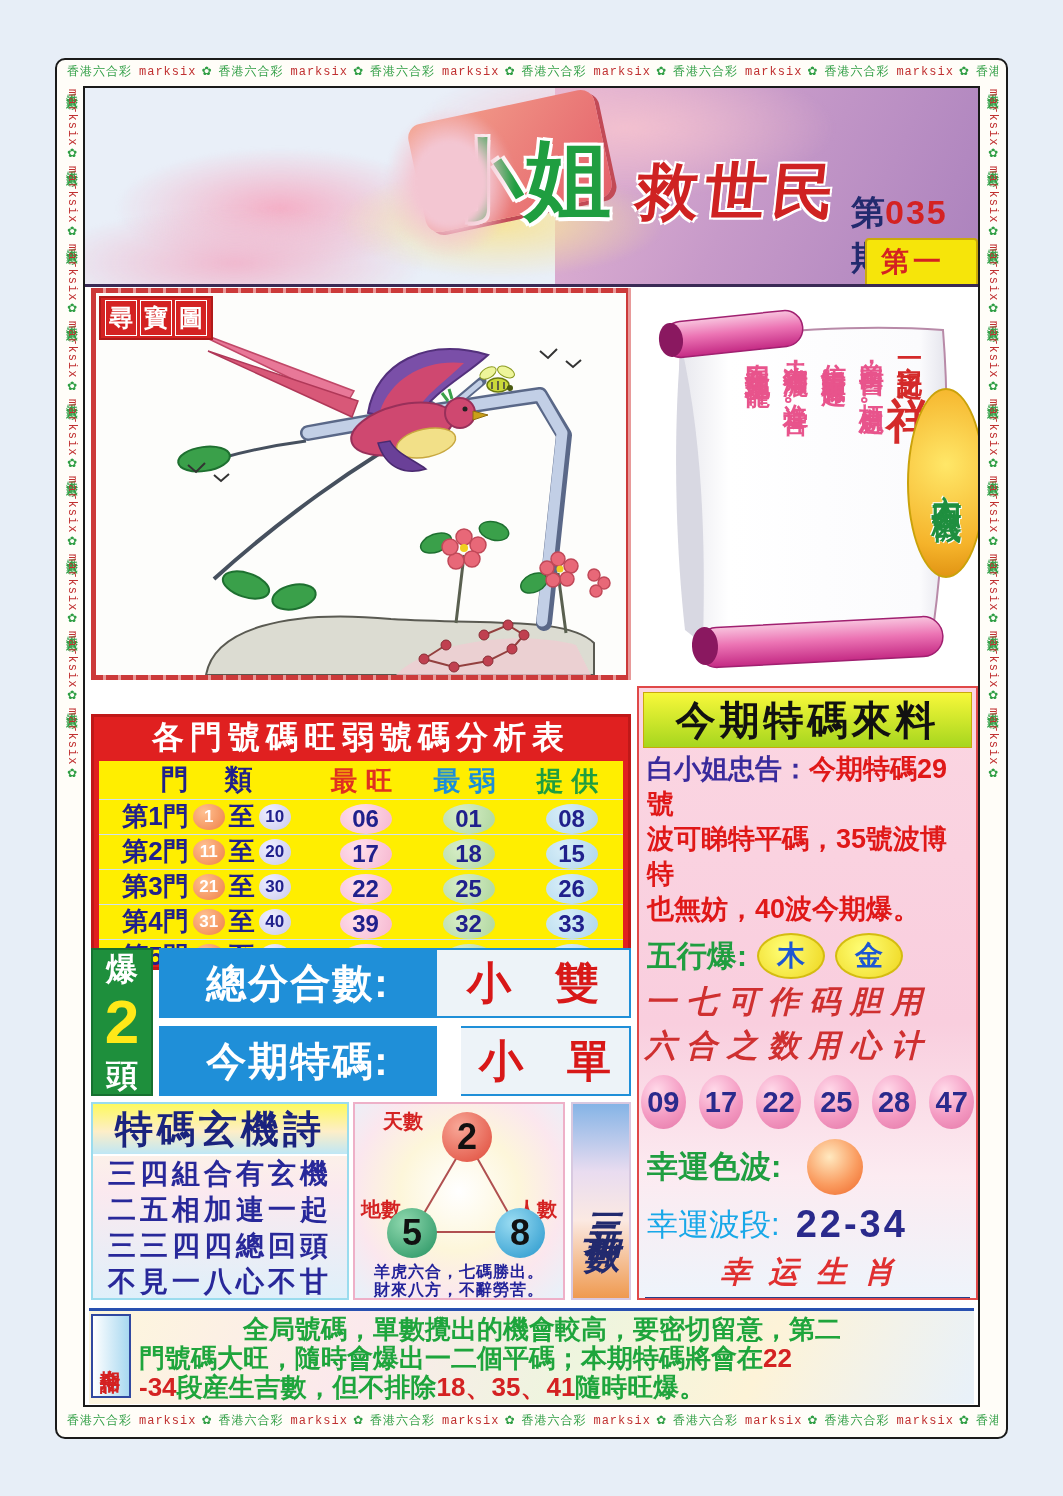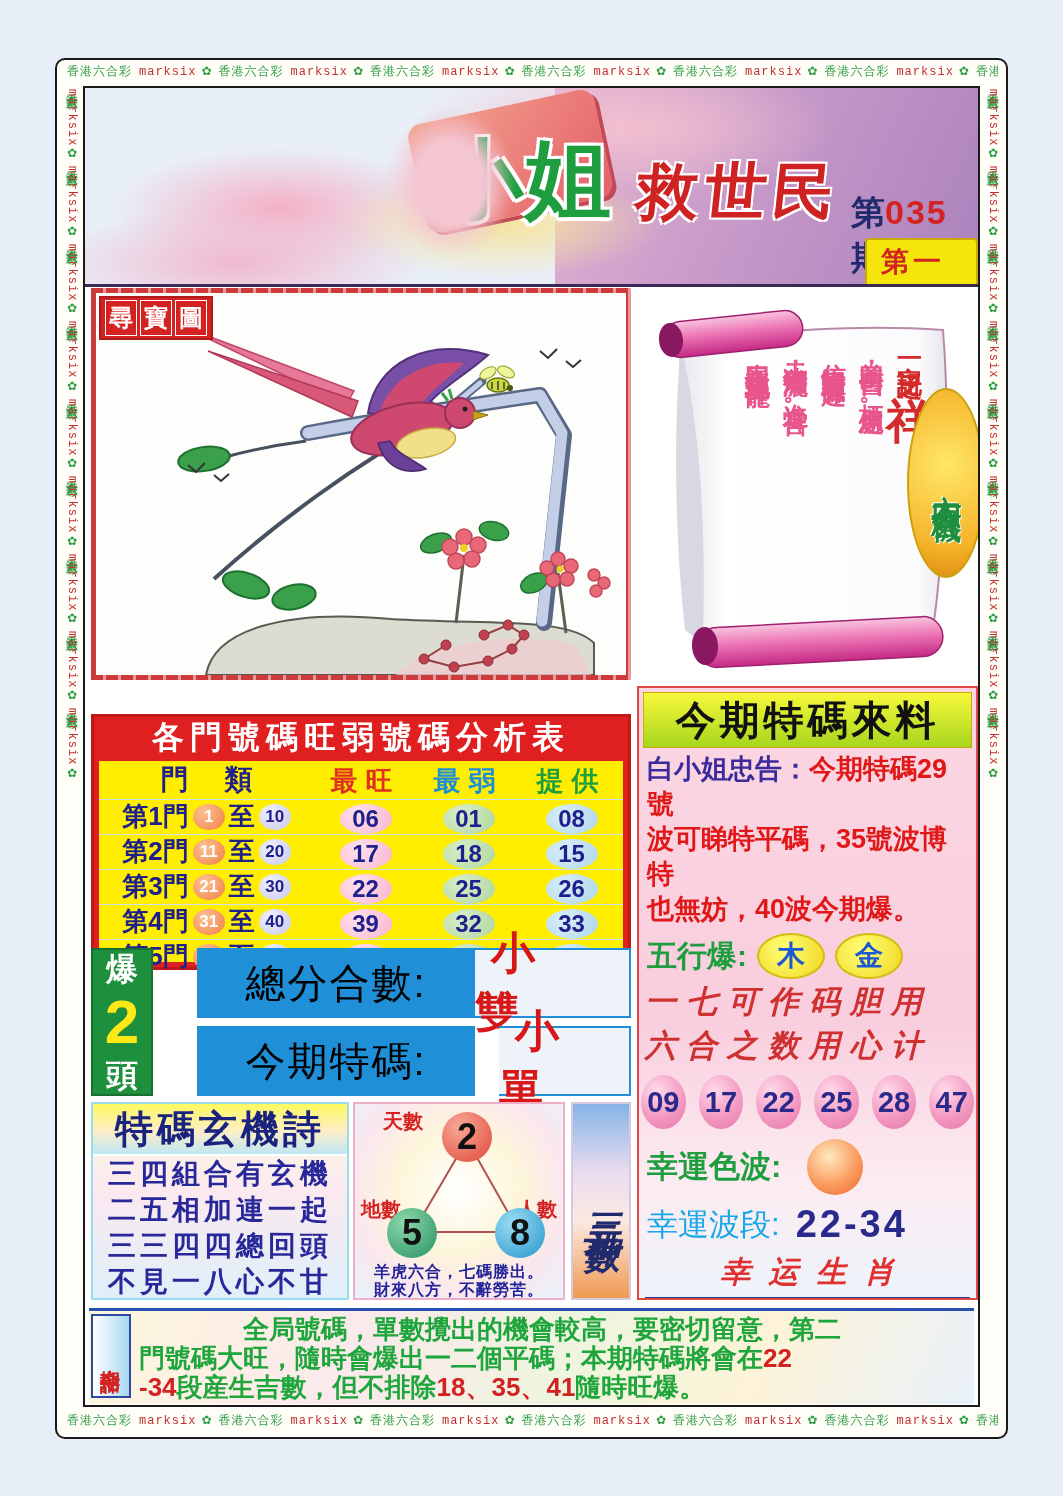--- a/index.html
+++ b/index.html
@@ -69,21 +69,21 @@
   .pill.wang{background:radial-gradient(circle at 35% 30%,#ffe0ec,#f6b6cf);}
   .pill.weak{background:radial-gradient(circle at 35% 30%,#d8eec8,#aed69e);}
   .pill.give{background:radial-gradient(circle at 35% 30%,#d8eef8,#aed6ec);}
   
   .bao{left:6px;top:860px;width:540px;height:148px;}
   .bao-left{position:absolute;left:0;top:0;width:62px;height:148px;background:#1e8f3c;border:2px solid #167030;box-sizing:border-box;display:flex;flex-direction:column;align-items:center;justify-content:space-between;padding:2px 0;}
   .bao-left .w{color:#fff;font-size:32px;font-weight:bold;line-height:34px;}
   .bao-left .n{color:#ffe818;font-size:62px;font-weight:bold;line-height:58px;margin:-6px 0;}
   .bao-bar{position:absolute;left:68px;width:472px;height:70px;display:flex;}
   .bar1{top:0;} .bar2{top:78px;gap:24px;}
-  .bao-lab{flex:0 0 278px;background:#1f8fd8;color:#000000;font-size:40px;font-weight:normal;display:flex;align-items:center;justify-content:center;letter-spacing:2px;margin-left:38px;}
+  .bao-lab{flex:0 0 278px;background:#1f8fd8;color:#ffffff;font-size:40px;font-weight:bold;display:flex;align-items:center;justify-content:center;letter-spacing:2px;}
   .bao-val{flex:1;background:#edf3f8;border:2px solid #1f8fd8;border-left:none;box-sizing:border-box;color:#d81818;font-size:44px;font-weight:bold;display:flex;align-items:center;justify-content:center;letter-spacing:16px;text-indent:16px;}
   
   .poem{left:6px;top:1014px;width:258px;height:198px;border:2px solid #9adcee;box-sizing:border-box;background:linear-gradient(180deg,#fdfbe0 0%,#fbe9ef 45%,#dff0fa 100%);}
   .poem-title{height:50px;background:linear-gradient(180deg,#fdf95e 0%,#fdeec8 55%,#bfe7f5 100%);display:flex;align-items:center;justify-content:center;font-size:38px;font-weight:bold;color:#1a237e;letter-spacing:4px;border-bottom:2px solid #fff;}
   .poem-line{height:36px;display:flex;align-items:center;justify-content:center;font-size:28px;font-weight:bold;color:#28289a;letter-spacing:4px;}
   
   .tri{left:268px;top:1014px;width:212px;height:198px;border:2px solid #eeb0c8;box-sizing:border-box;background:radial-gradient(circle at 50% 45%,#ffffff 0%,#fdf6da 40%,#fbe7ee 70%,#e6f2fa 100%);}
   .tri-label{position:absolute;font-size:20px;font-weight:bold;color:#d42222;}
   .tri-circ{position:absolute;width:50px;height:50px;border-radius:50%;display:flex;align-items:center;justify-content:center;font-size:36px;font-weight:bold;color:#111;}
   .tc-sky{background:radial-gradient(circle at 35% 30%,#f8a898,#df4838);}

